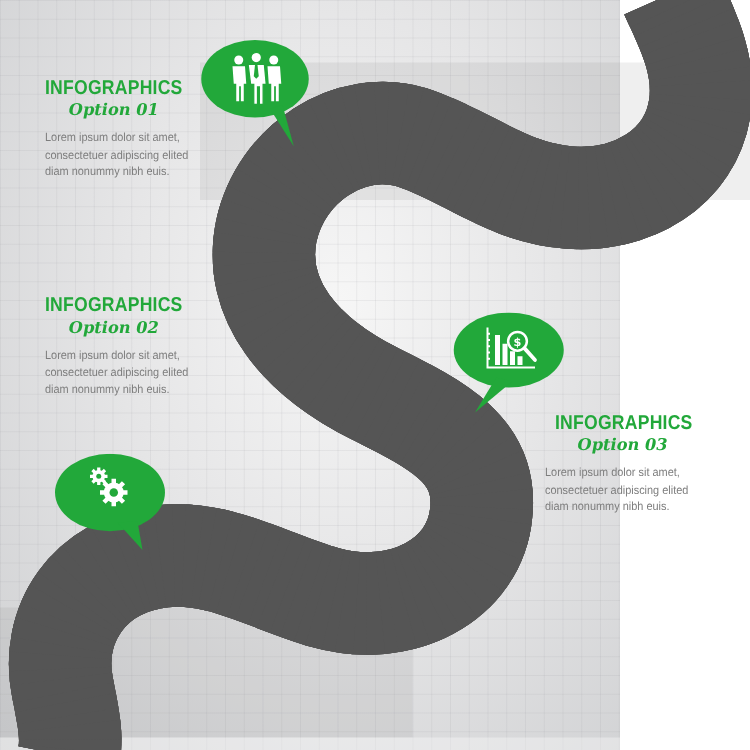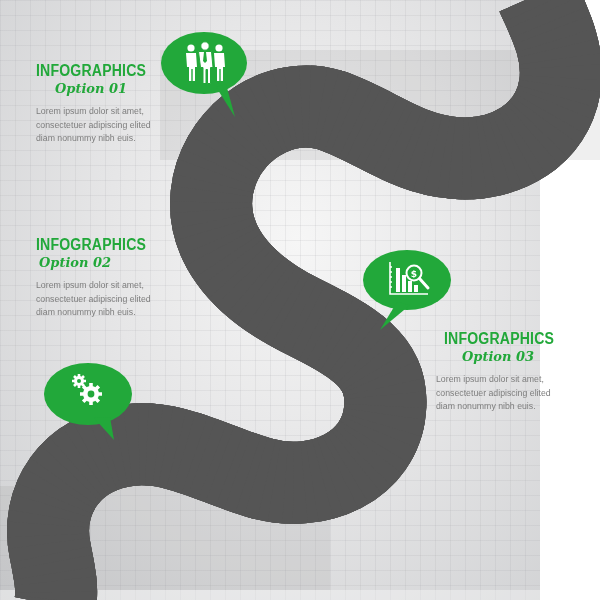--- a/index.html
+++ b/index.html
@@ -1,37 +1,37 @@
 <!DOCTYPE html>
 <html><head>
 <meta charset="utf-8">
 <style>
   html, body { margin:0; padding:0; }
   body { width:600px; height:600px; overflow:hidden; position:relative; font-family:"Liberation Sans", sans-serif; }
   .canvas { position:absolute; left:0; top:0; width:496px; height:600px;
-    background: radial-gradient(ellipse at 55% 40%, #f6f6f6 0%, #e6e6e7 45%, #cfd0d2 100%); padding-left: 44px; }
+    background: radial-gradient(ellipse at 55% 40%, #f6f6f6 0%, #e6e6e7 45%, #cfd0d2 100%); }
   .grid { position:absolute; inset:0;
     background-image:
       linear-gradient(to right, rgba(150,150,155,0.13) 1px, transparent 1px),
       linear-gradient(to bottom, rgba(150,150,155,0.13) 1px, transparent 1px);
     background-size: 15px 15px; }
   .band { position:absolute; background: rgba(120,120,125,0.12); }
   .band-top { left:160px; top:50px; width:440px; height:110px; }
   .band-bottom { left:0; top:486px; width:330px; height:104px; }
   .band-footer { left:0; top:590px; width:600px; height:10px; background: rgba(255,255,255,0.35); }
   svg.road { position:absolute; left:0; top:0; }
 
   .text-block { position:absolute; width:180px; }
   .tb-title { color:#22a83a; font-family:"Liberation Sans", sans-serif; font-weight:bold; font-size:16px; letter-spacing:0.2px; line-height:18px; transform:scaleX(0.88); transform-origin:left; white-space:nowrap; }
   .tb-sub { color:#22a83a; font-family:"DejaVu Serif", serif; font-style:italic; font-weight:bold; font-size:13px; line-height:18px; white-space:nowrap; }
   .tb-body { color:#7d7d7d; font-size:9.5px; line-height:13.5px; margin-top:6px; white-space:nowrap; transform:scaleX(0.92); transform-origin:left; }
   #tb1 { left:36px; top:62px; }
   #tb1 .tb-sub { margin-left:19px;font-style:italic; }
   #tb2 { left:36px; top:236px; }
-  #tb2 .tb-sub { margin-left:3px; }
+  #tb2 .tb-sub { margin-left:19px; }
   #tb3 { left:436px; top:330px; }
   #tb3 .tb-title { margin-left:8px; }
   #tb3 .tb-sub { margin-left:26px; }
 
   .bubble { position:absolute; }
   .bubble svg { display:block; }
   .bubble .icon { position:absolute; }
 </style>
 </head>
 <body>

